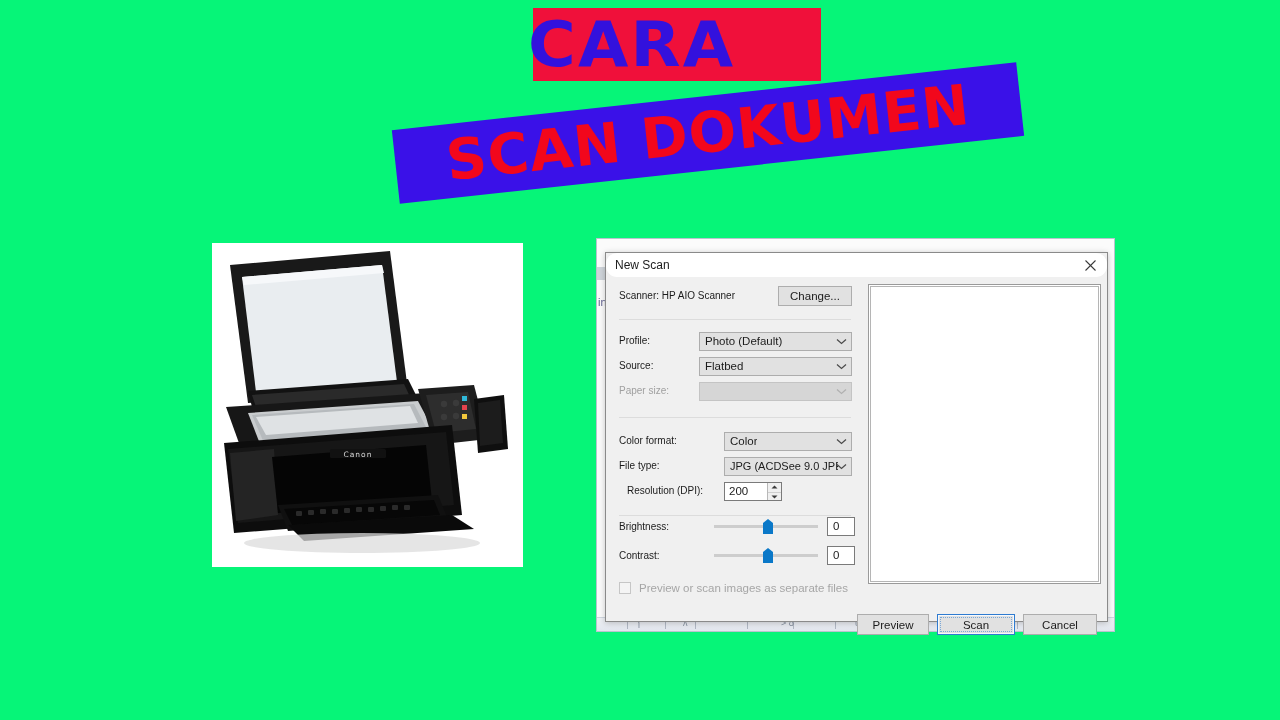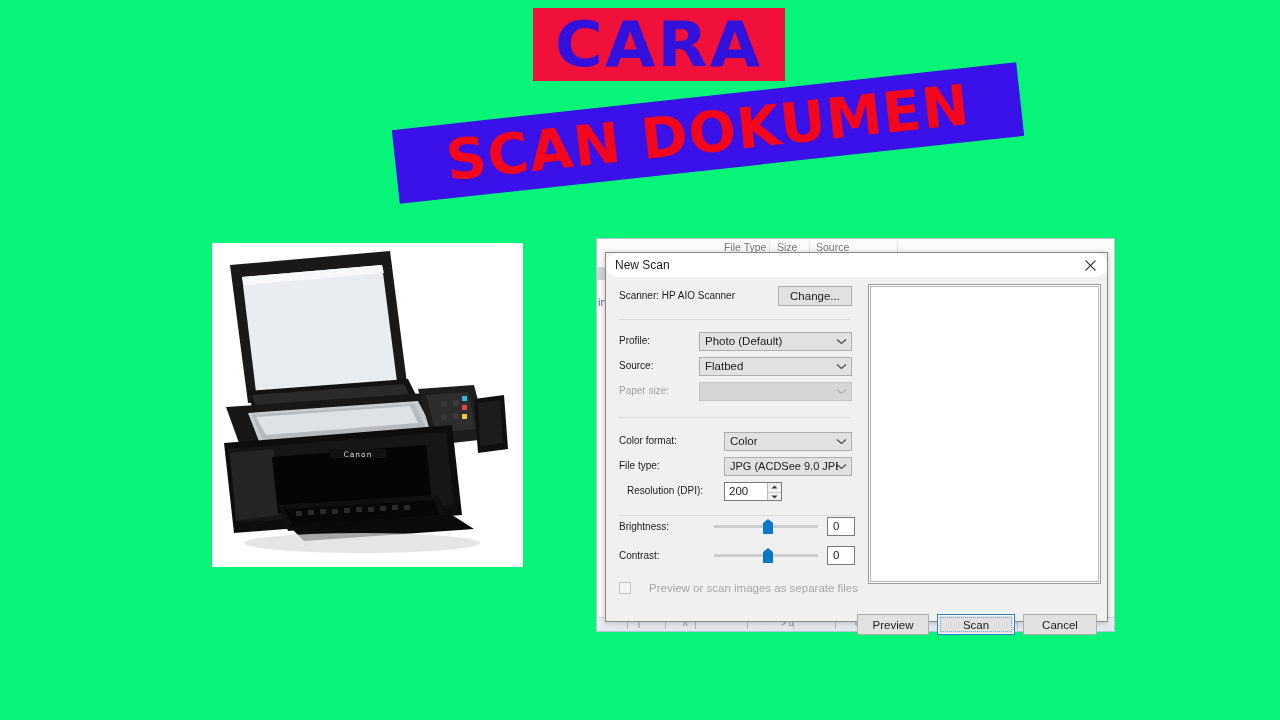--- a/index.html
+++ b/index.html
@@ -13,26 +13,26 @@
     background: #06f578;
     font-family: "Liberation Sans", sans-serif;
     position: relative;
   }
 
   
   .banner-cara {
     position: absolute;
     left: 533px;
     top: 8px;
-    width: 252px;
+    width: 288px;
     height: 73px;
     background: #f0103a;
     display: flex;
     align-items: center;
-    justify-content: center;
+    justify-content: flex-start;
   }
   .banner-cara-text {
     font-family: "DejaVu Sans", sans-serif;
     font-weight: bold;
     font-size: 62px;
     letter-spacing: 2px;
     color: #3311dd;
     line-height: 1;
     white-space: nowrap;
     transform: scaleX(1.05);
@@ -345,21 +345,21 @@
     left: 5px;
     top: 2px;
     font-size: 11.5px;
     color: #1b1b1b;
   }
 
   .checkrow {
     position: absolute;
     display: flex;
     align-items: center;
-    gap: 18px;
+    gap: 8px;
     cursor: default;
   }
   .checkbox {
     width: 12px;
     height: 12px;
     border: 1px solid #c6c6c6;
     background: #f4f4f4;
     box-sizing: border-box;
   }
   .checkrow .ctext {
@@ -463,28 +463,20 @@
         <rect x="192" y="262" width="6" height="5" rx="1"></rect>
       </g>
       <polygon points="76,282 240,272 262,286 92,298" fill="#0a0a0a"></polygon>
 
       <ellipse cx="150" cy="300" rx="118" ry="10" fill="#dcdcdc" opacity=".75"></ellipse>
     </svg>
   </div>
 </div>
 
 <div class="bg-window">
-  <div class="bg-colheads">
-    <span class="bg-ch-filetype">File Type</span>
-    <span class="bg-ch-size">Size</span>
-    <span class="bg-ch-source">Source</span>
-    <span class="divline" style="left:172px"></span>
-    <span class="divline" style="left:212px"></span>
-    <span class="divline" style="left:300px"></span>
-  </div>
   <div class="bg-sidechip"></div>
   <div class="bg-leftcol"></div>
   <div class="bg-sidetext">in</div>
 
   <div class="bg-taskbar">
     <span class="tick" style="left:30px"></span>
     <span class="tick" style="left:68px"></span>
     <span class="tick" style="left:98px"></span>
     <span class="tick" style="left:150px"></span>
     <span class="tick" style="left:196px"></span>

